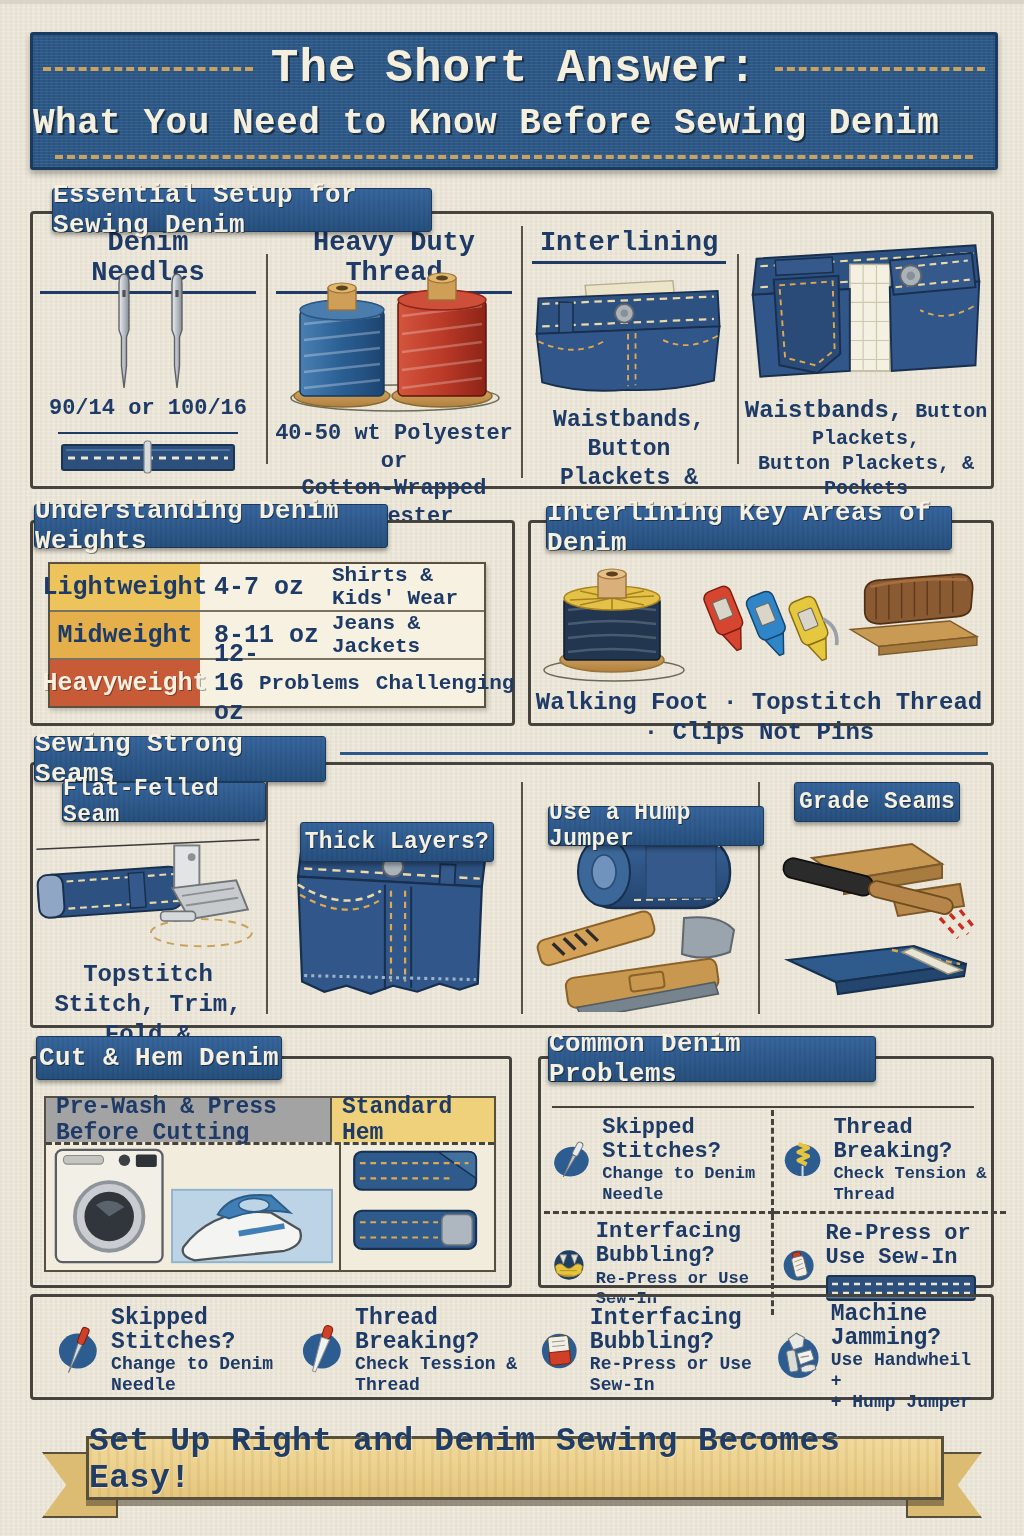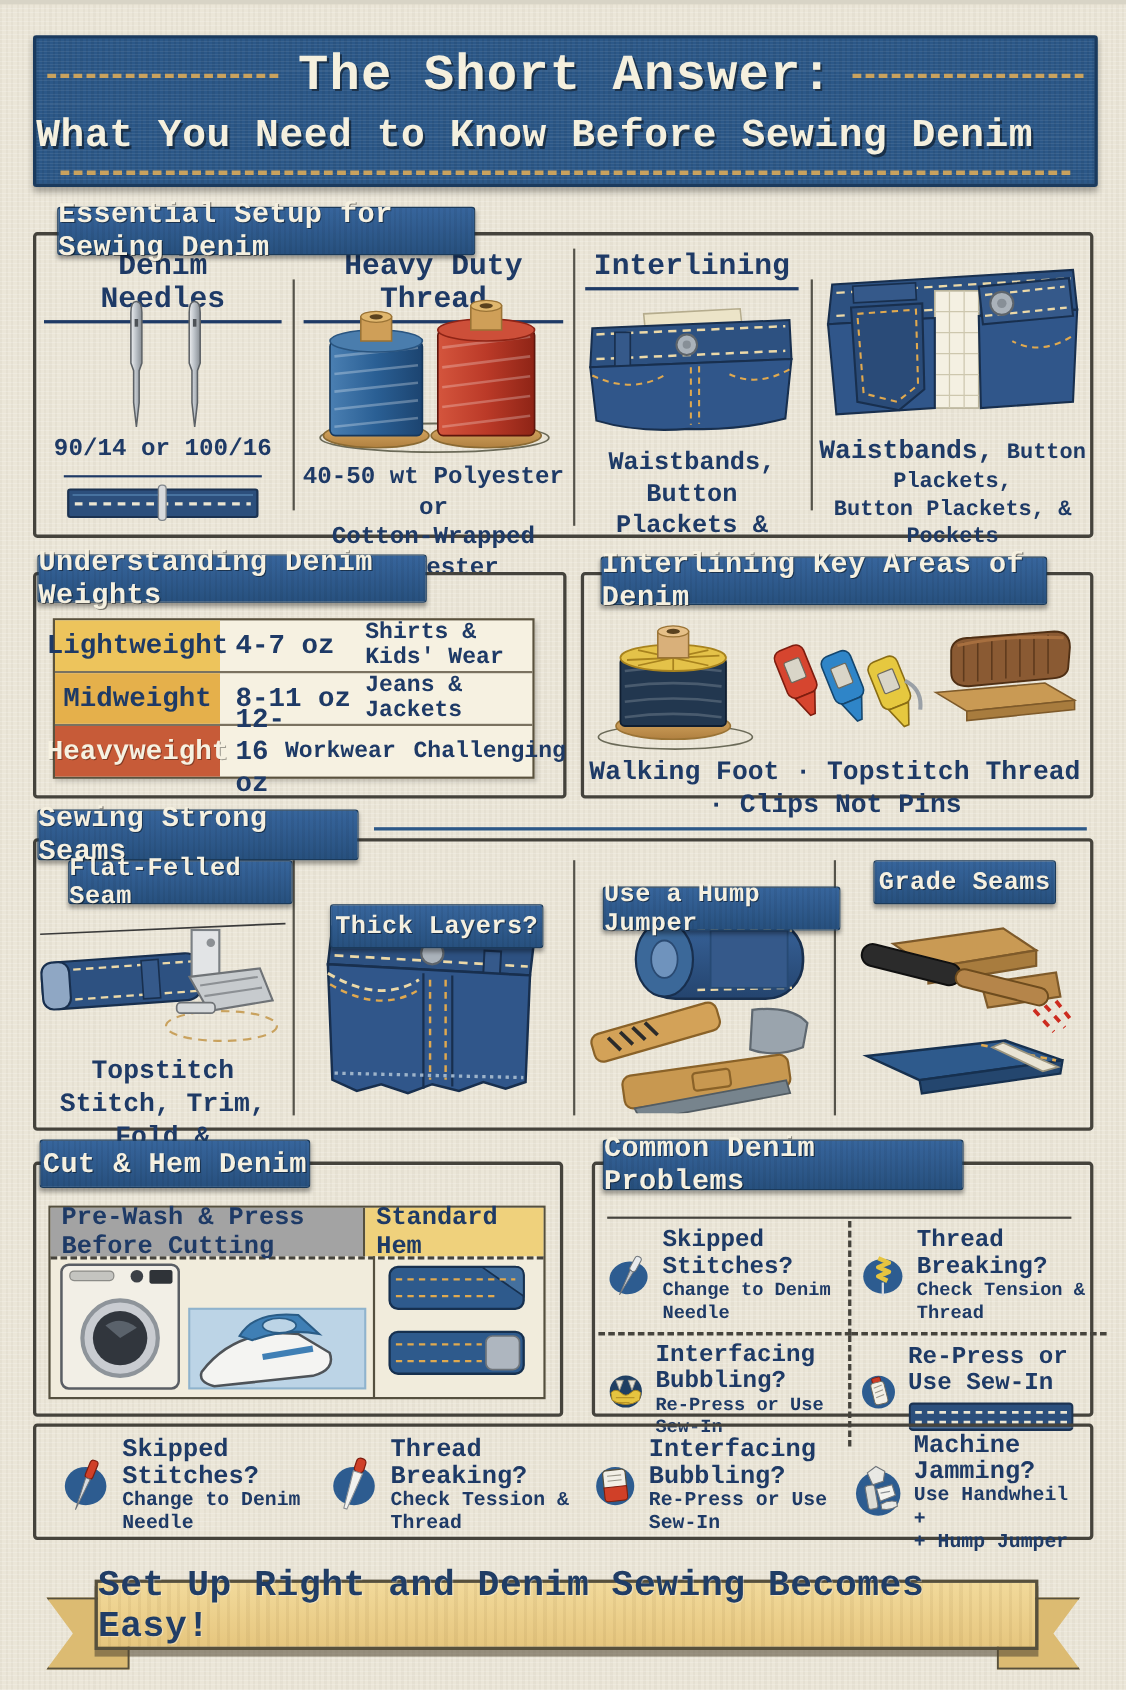--- a/index.html
+++ b/index.html
@@ -234,21 +234,21 @@
       <div class="wlabel">Midweight</div>
       <div class="wrange">8-11 oz</div>
       <div class="wuse">
           <span>Jeans &amp; Jackets</span>
         </div>
     </div>
     <div class="wrow row-heavy">
       <div class="wlabel">Heavyweight</div>
       <div class="wrange">12-16 oz</div>
       <div class="wuse">
-          <span>Workwear</span>
+          <span>Problems</span>
           <span>Challenging</span>
         </div>
     </div>
   </div>
 
   <div class="box" style="left:528px;top:516px;width:460px;height:200px;"></div>
   <div class="badge big" style="left:546px;top:502px;width:404px;height:42px;">Interlining Key Areas of Denim</div>
   <svg class="abs" style="left:540px;top:552px;" width="150" height="128" viewBox="0 0 150 128">
     <ellipse cx="74" cy="114" rx="70" ry="11" fill="none" stroke="#6b6a58" stroke-width="1.5"></ellipse>
     <ellipse cx="72" cy="104" rx="52" ry="12" fill="url(#gwood)" stroke="#9a7335" stroke-width="1.5"></ellipse>

